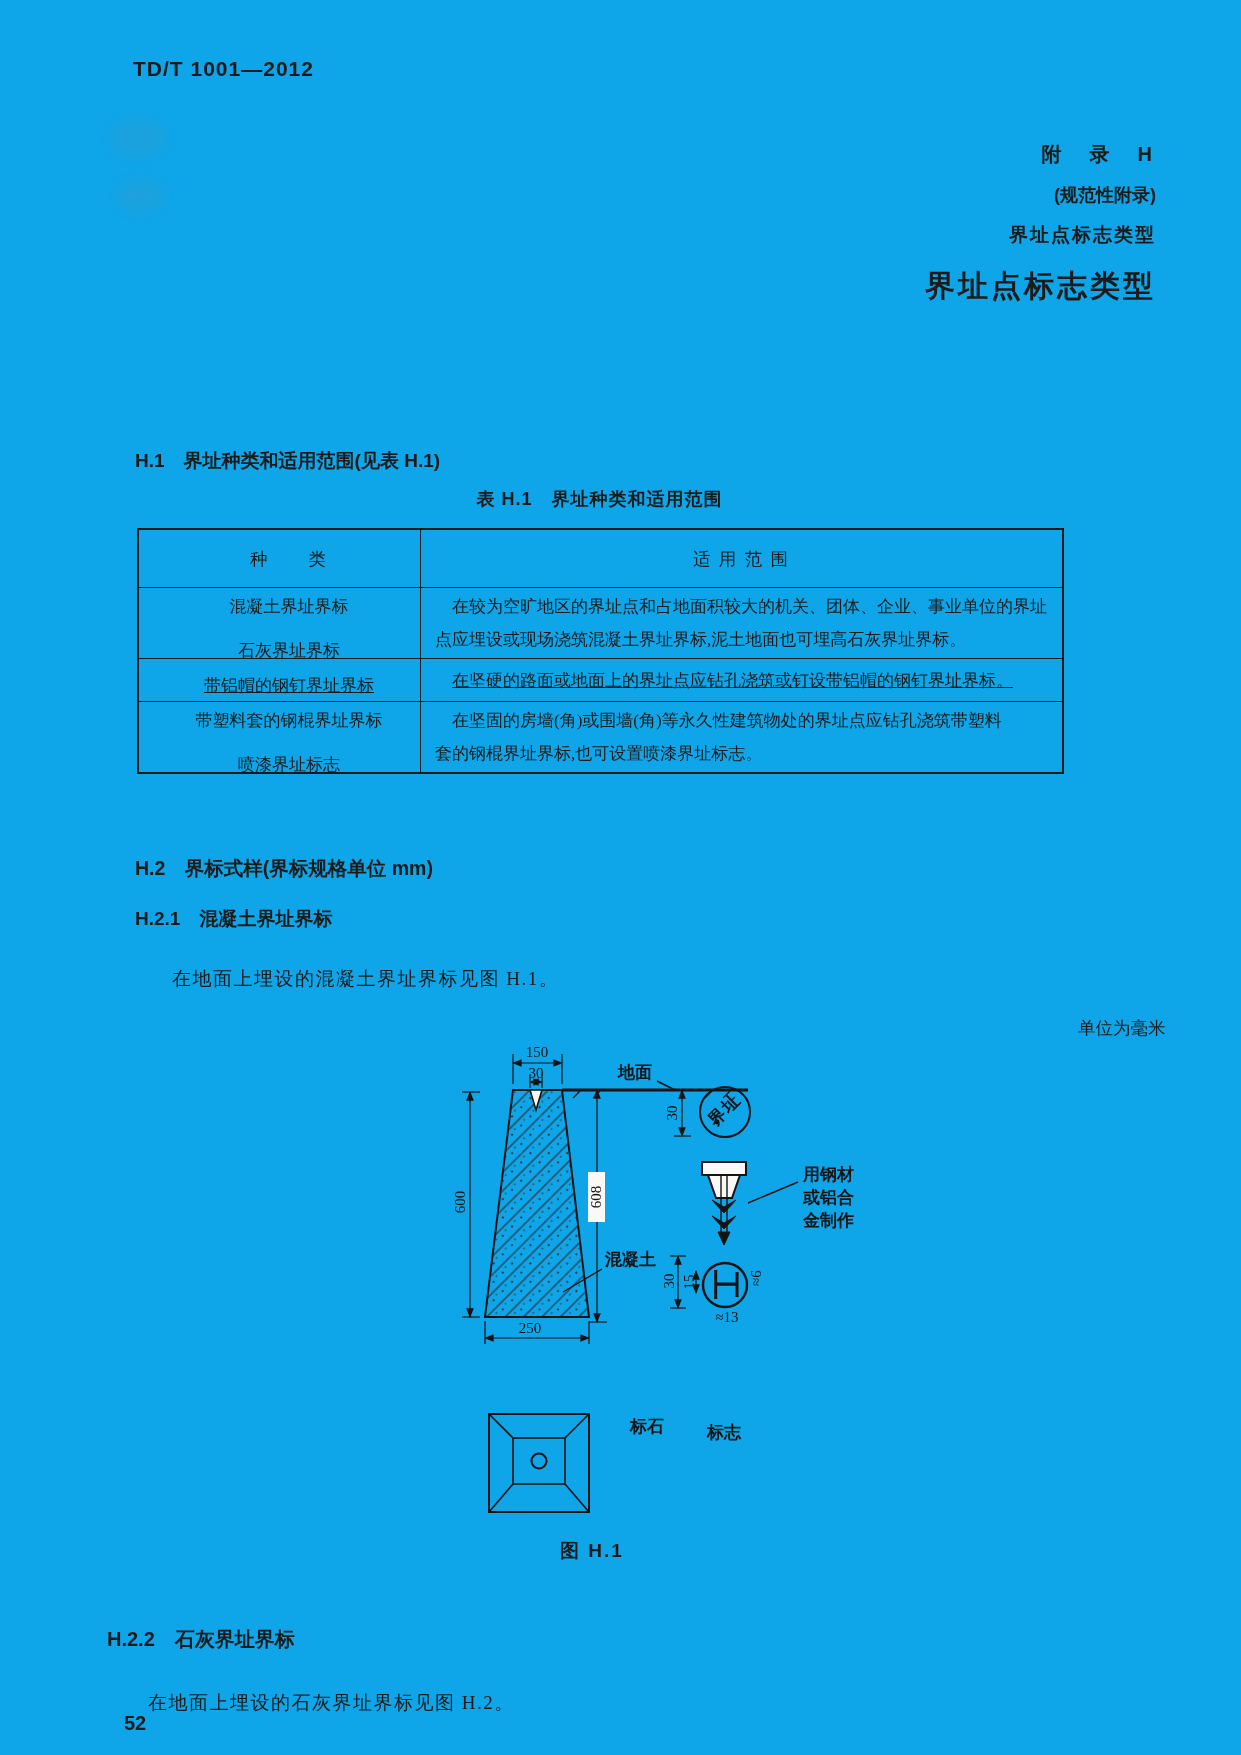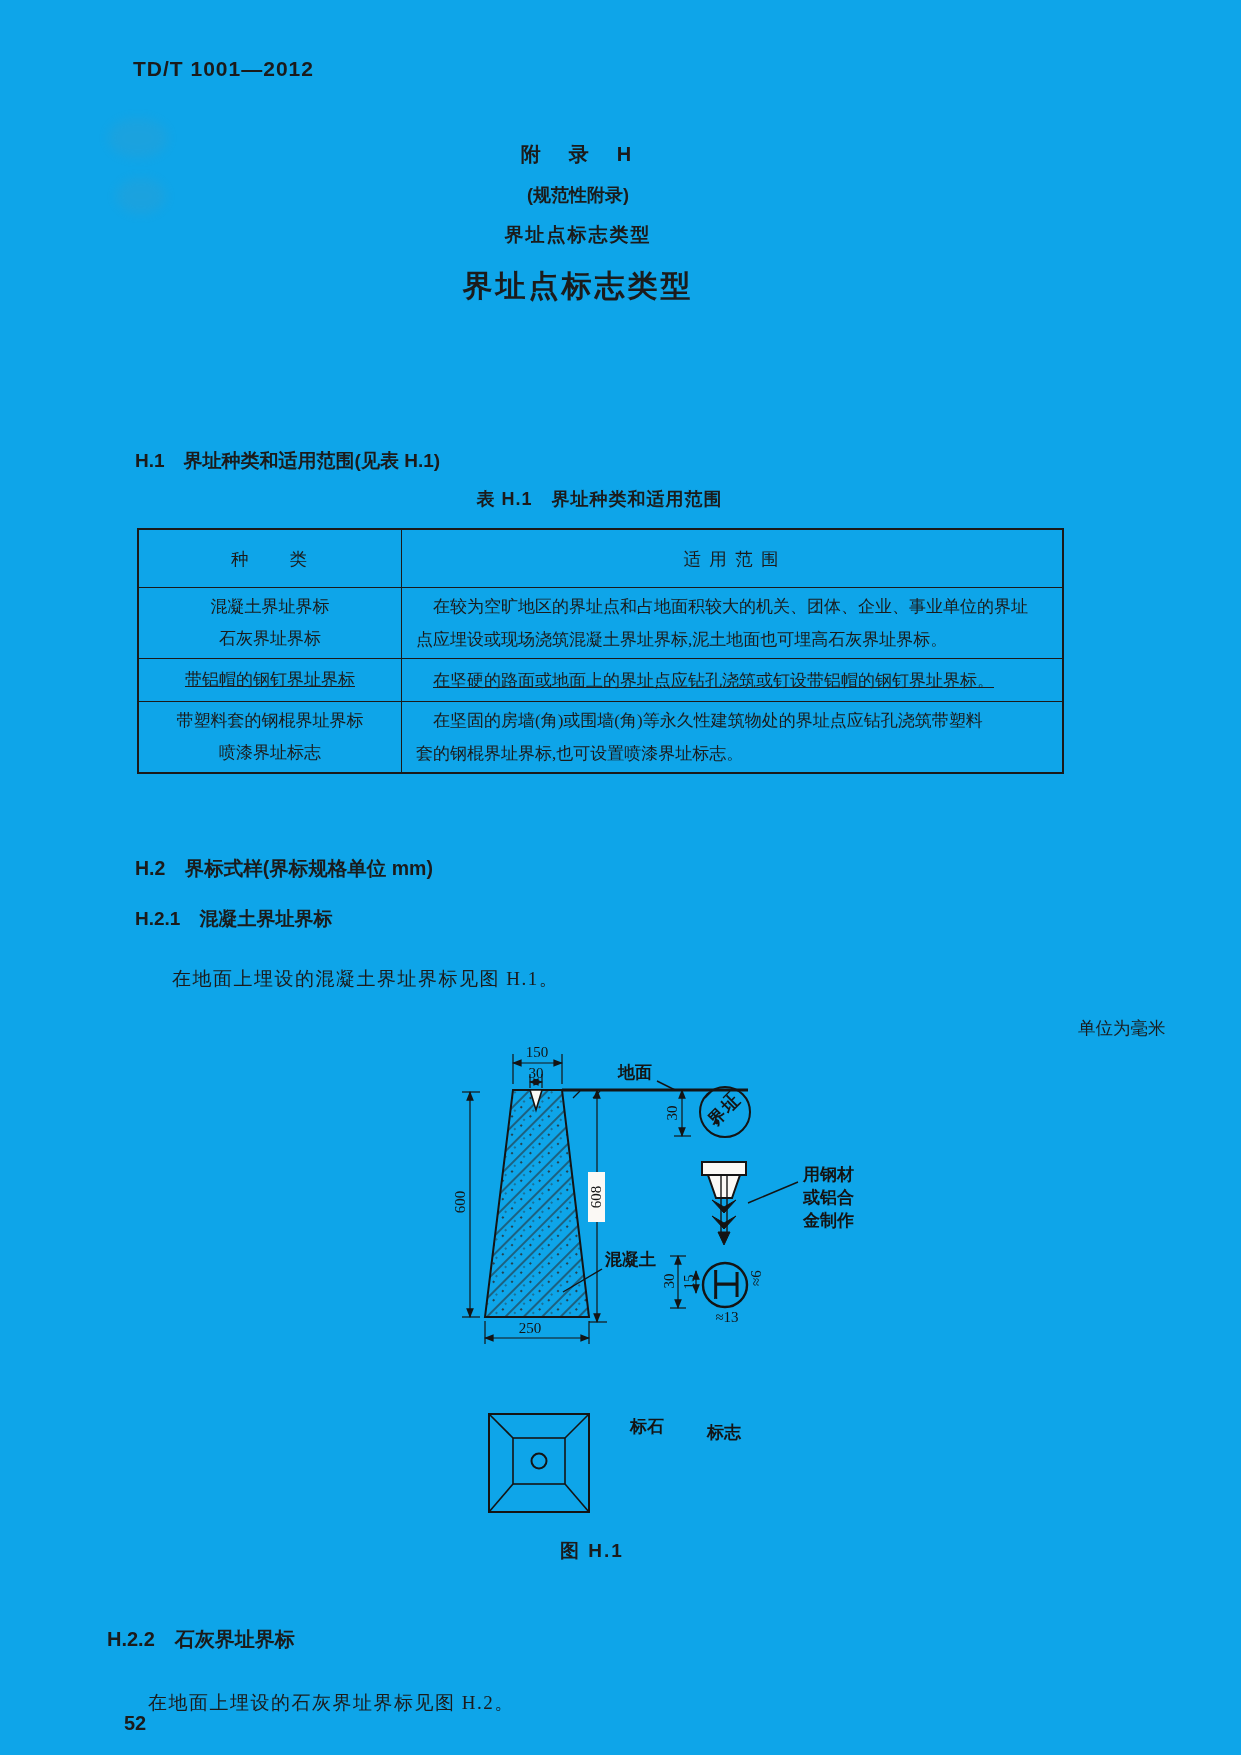--- a/index.html
+++ b/index.html
@@ -8,39 +8,39 @@
     width:1241px;height:1755px;
     margin:0 auto;
     background:#0ea5e9;
     color:#1b1b1b;
     font-family:"Liberation Serif","DejaVu Serif",serif;
     overflow:hidden;
   }
   .abs{position:absolute;}
   .heiti{font-family:"Liberation Sans","DejaVu Sans",sans-serif;font-weight:700;}
   .doc-code{left:133px;top:57px;font-size:21px;letter-spacing:1px;}
-  .center-line{left:0;right:85px;text-align:center;}
+  .center-line{left:0;right:85px;text-align:right;}
   .apx1{top:141px;font-size:20px;letter-spacing:4px;}
   .apx2{top:183px;font-size:18px;}
   .apx3{top:222px;font-size:19px;letter-spacing:2px;}
   .main-title{top:266px;font-size:30px;letter-spacing:3px;}
   .h1-heading{left:135px;top:448px;font-size:19px;}
   .tbl-caption{left:137px;width:925px;text-align:center;top:487px;font-size:18px;letter-spacing:1px;}
   
   .tbl{left:137px;top:528px;width:923px;border:2.5px solid #1a1a1a;font-size:17px;}
-  .trow{display:flex;border-top:1.5px solid #1a1a1a;}
+  .trow{display:flex;border-top:1.5px solid #1a1a1a;padding-left:19px;}
   .trow:first-child{border-top:none;}
   .ctype{width:262px;border-right:1.5px solid #1a1a1a;display:flex;flex-direction:column;justify-content:center;align-items:center;text-align:center;}
   .cscope{flex:1;display:flex;flex-direction:column;justify-content:center;padding:0 14px;}
   .hrow{height:57px;}
   .r1{height:70px;}
   .r2{height:42px;text-decoration:underline;}
   .r3{height:70px;}
   .hcell{justify-content:center;font-size:17.5px;letter-spacing:2px;}
-  .tline{line-height:32px;}
+  .tline{line-height:32px;margin-top:12px;}
   .sline{line-height:33px;}
   .sline.first{text-indent:1em;}
   .h2-heading{left:135px;top:855px;font-size:19.5px;}
   .h21-heading{left:135px;top:906px;font-size:19px;}
   .h21-body{left:172px;top:966px;font-size:19px;letter-spacing:1.5px;}
   .units-note{left:1078px;top:1016px;font-size:17.5px;}
   .fig-caption{left:560px;top:1538px;font-size:19px;letter-spacing:2px;}
   .h22-heading{left:107px;top:1626px;font-size:20px;}
   .h22-body{left:148px;top:1690px;font-size:19px;letter-spacing:1.5px;}
   .page-num{left:124px;top:1712px;font-size:20px;font-family:"Liberation Sans",sans-serif;font-weight:700;}

